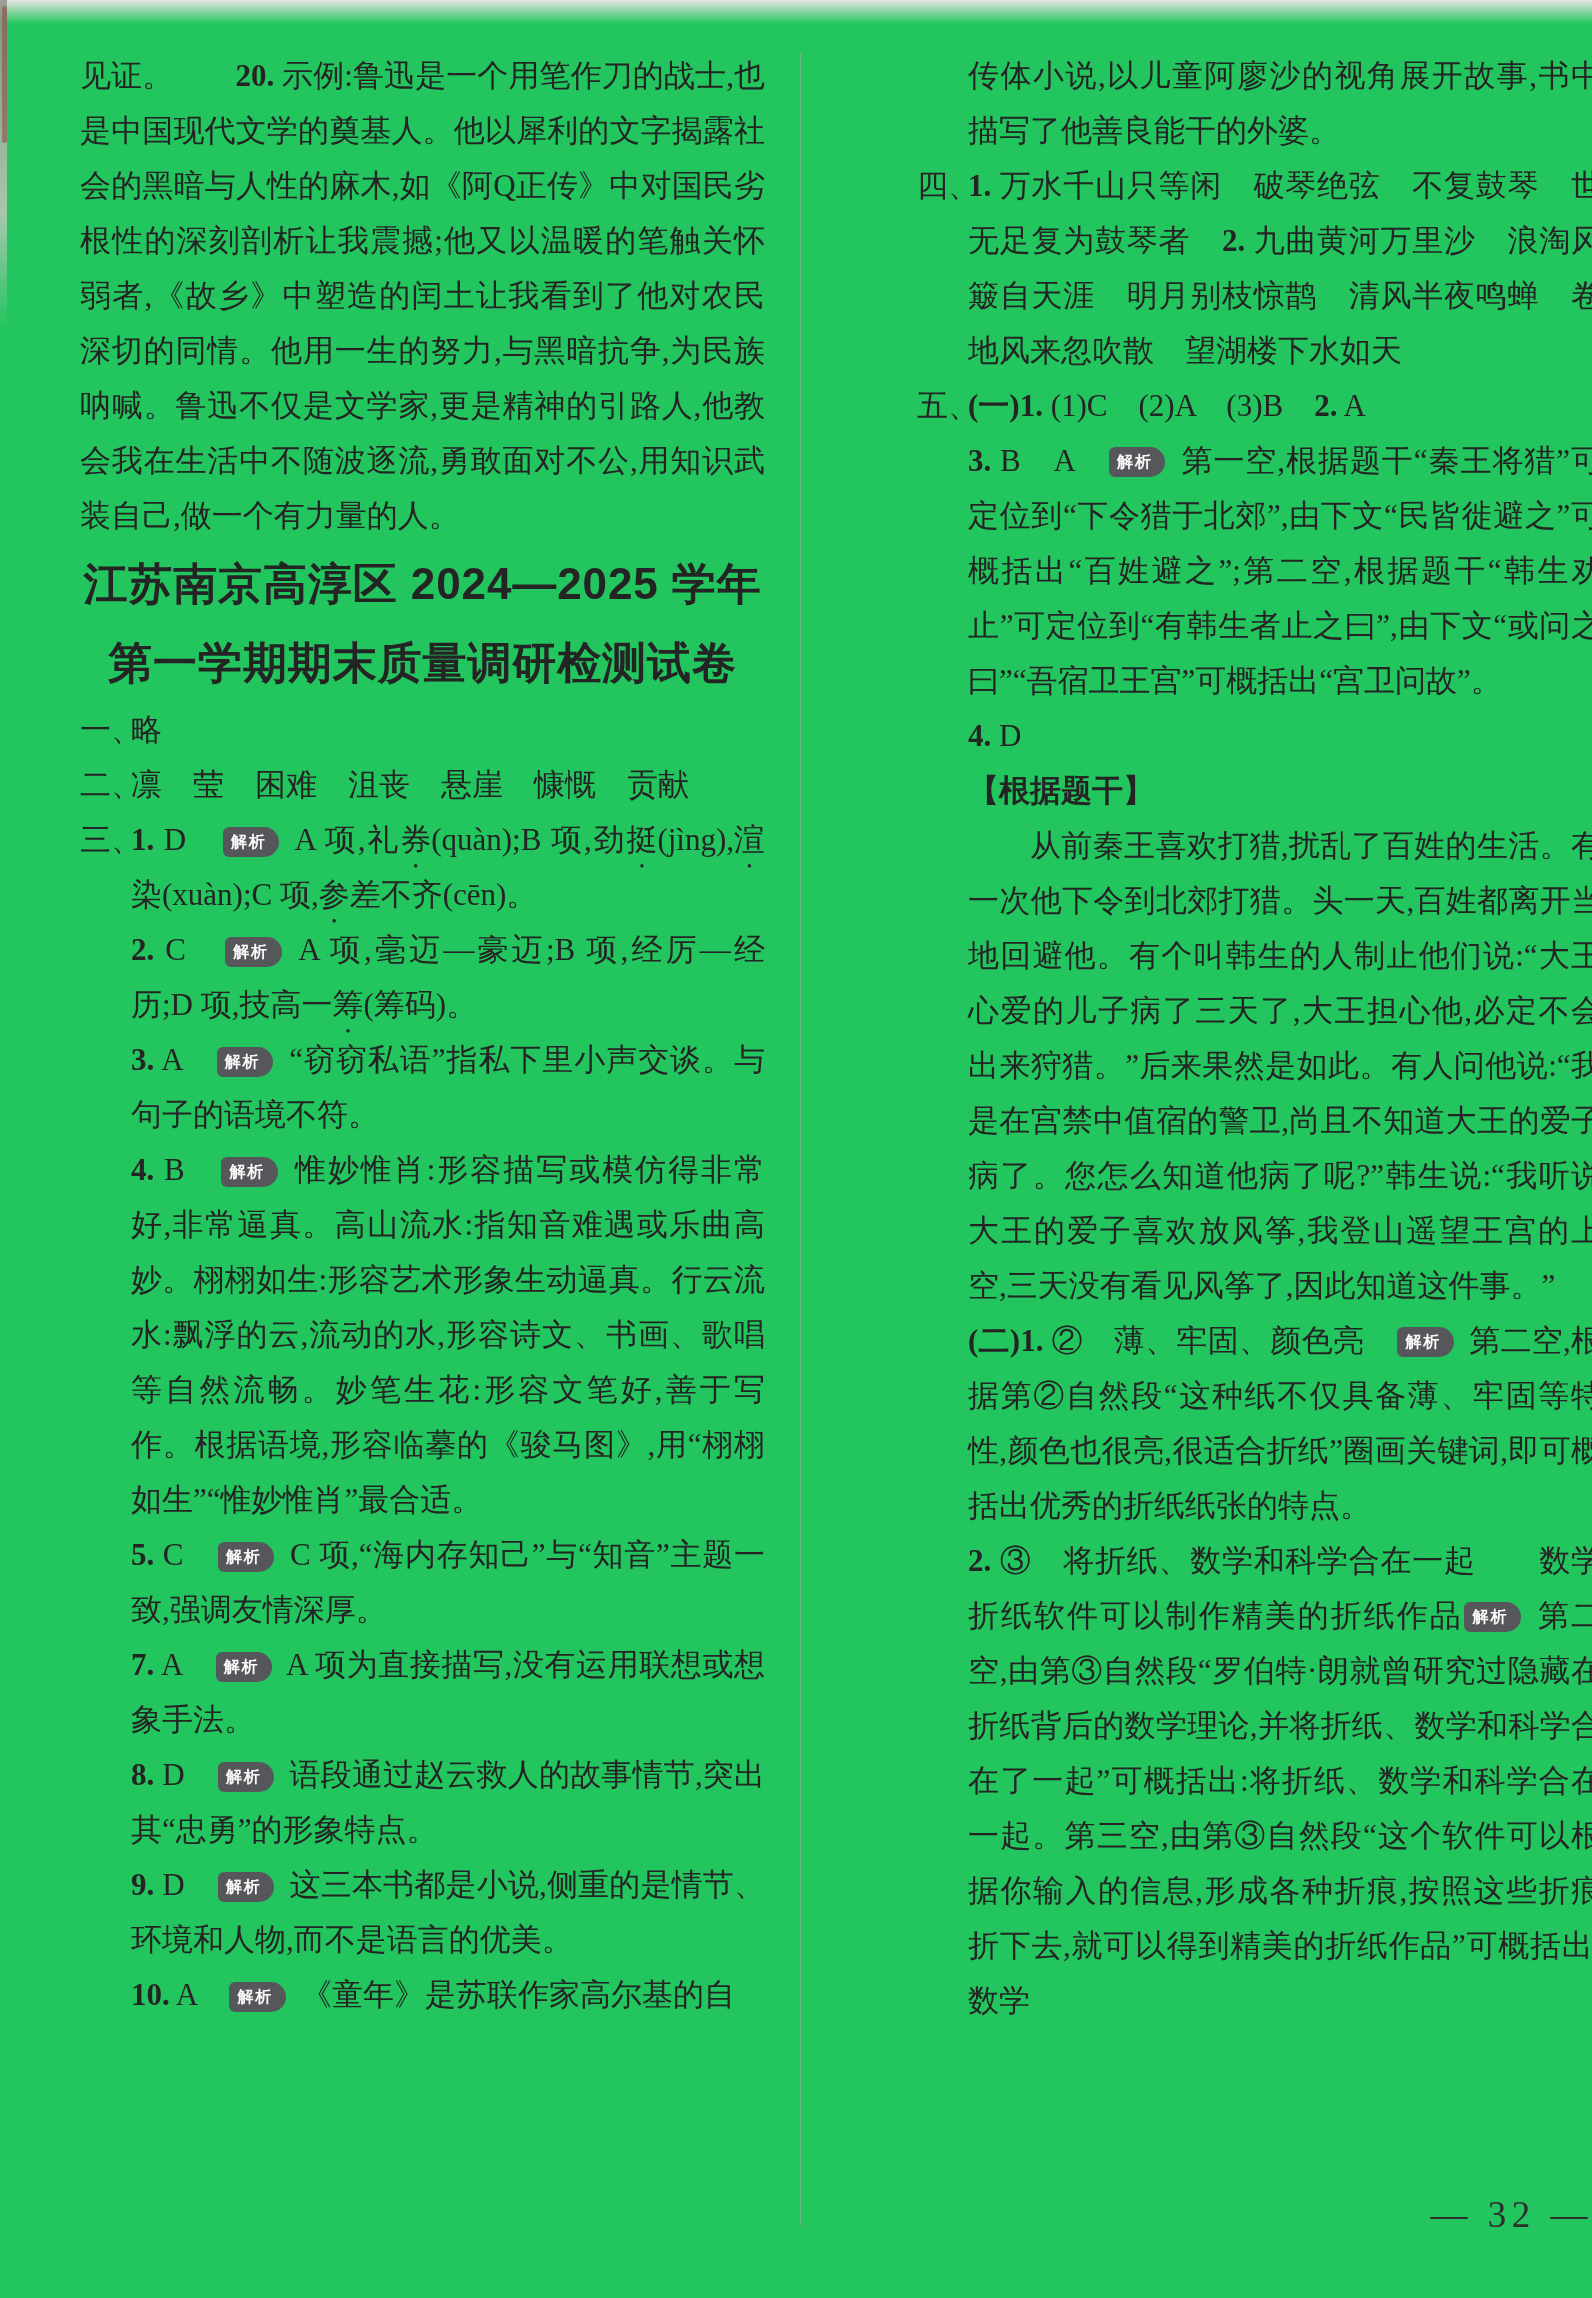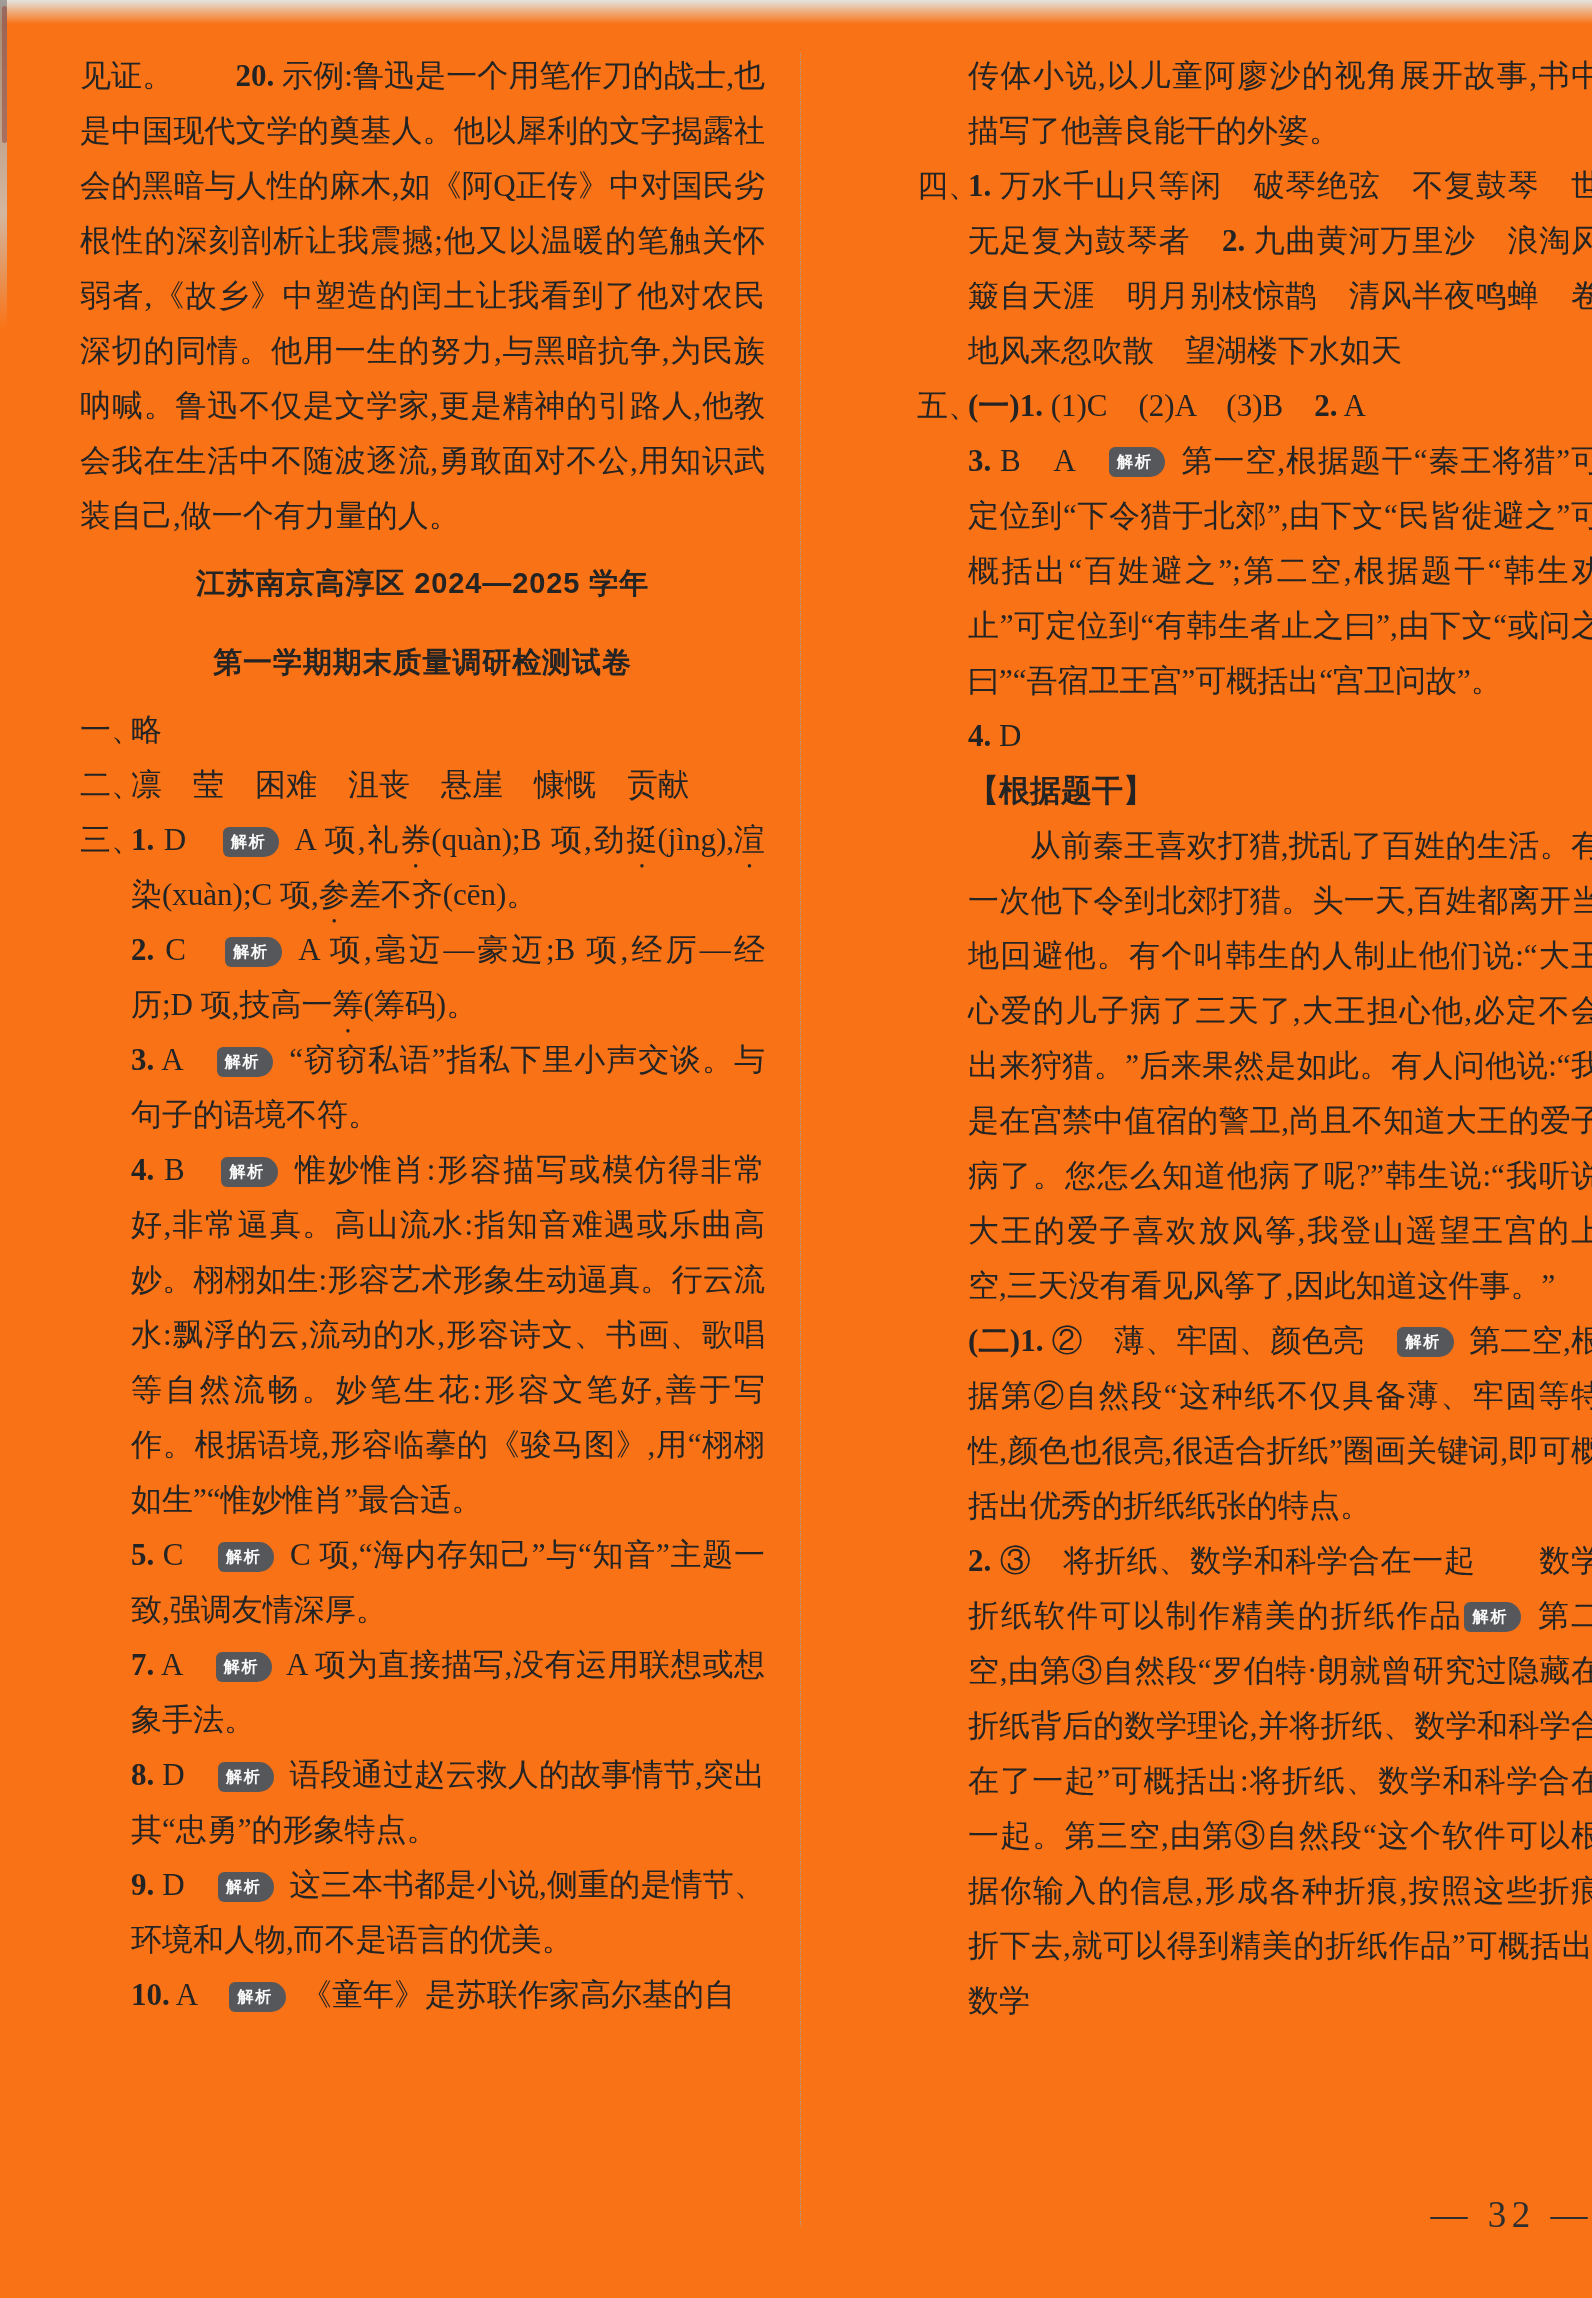--- a/index.html
+++ b/index.html
@@ -1,31 +1,31 @@
 <!DOCTYPE html>
 <html style="font-size:14.6px"><head>
 <meta charset="utf-8">
 <style>
   html,body{margin:0;padding:0;background:#d9d9d6;}
-  .page{position:relative;width:1593px;height:2298px;background:#f97316;overflow:hidden;
+  .page{position:relative;width:1593px;height:2298px;background:#22c55e;overflow:hidden;
         font-family:"Liberation Serif","DejaVu Serif",serif;color:#242424;}
   .edge-top{position:absolute;left:0;top:0;width:100%;height:24px;
         background:linear-gradient(180deg,#e4e4e0,rgba(246,246,243,0));}
   .edge-left{position:absolute;left:0;top:0;width:7.3px;height:329px;
         background:linear-gradient(180deg,#8f8c88,#c9c7c2 65%,rgba(201,199,194,0));opacity:.8;}
   .mark-red{position:absolute;left:1.8px;top:5.5px;width:5.5px;height:137px;background:#93463c;opacity:.55;border-radius:2.7px;}
   .column{position:absolute;top:48px;width:685px;font-size:31px;line-height:55px;}
   .column.left{left:80px;}
   .column.right{left:878px;margin-left:39px;}
   .para{text-align:justify;}
   .item{position:relative;padding-left:51px;text-align:justify;}
   .item .marker{position:absolute;left:0;top:0;}
   .trans{padding-left:51px;text-indent:62px;text-align:justify;}
   .heading{font-family:"Liberation Sans","DejaVu Sans",sans-serif;font-weight:700;
-        font-size:29px;line-height:77px;text-align:center;letter-spacing:0.9px;margin:1.8px 0;}
+        font-size:44px;line-height:77px;text-align:center;letter-spacing:0.9px;margin:1.8px 0;}
   .bold{font-weight:700;}
   .badge{display:inline-block;vertical-align:3.7px;background:#56575b;color:#fafafa;
         font-family:"Liberation Sans","DejaVu Sans",sans-serif;font-weight:700;
         font-size:16px;line-height:30px;padding:0 12.8px 0 8.2px;border-radius:6.4px 15.5px 15.5px 6.4px;
         margin:0 7.3px 0 1.8px;letter-spacing:1.8px;}
   .em-dot{position:relative;display:inline-block;}
   .em-dot::after{content:"•";position:absolute;left:0;width:100%;text-align:center;
         bottom:-0.5em;font-size:0.45em;line-height:1;color:#242424;}
   .divider{position:absolute;left:800px;top:53px;height:2173px;width:0;border-left:1.8px dotted #a4a4a1;}
   .footer{position:absolute;left:0;top:2193px;width:100%;text-align:right;

